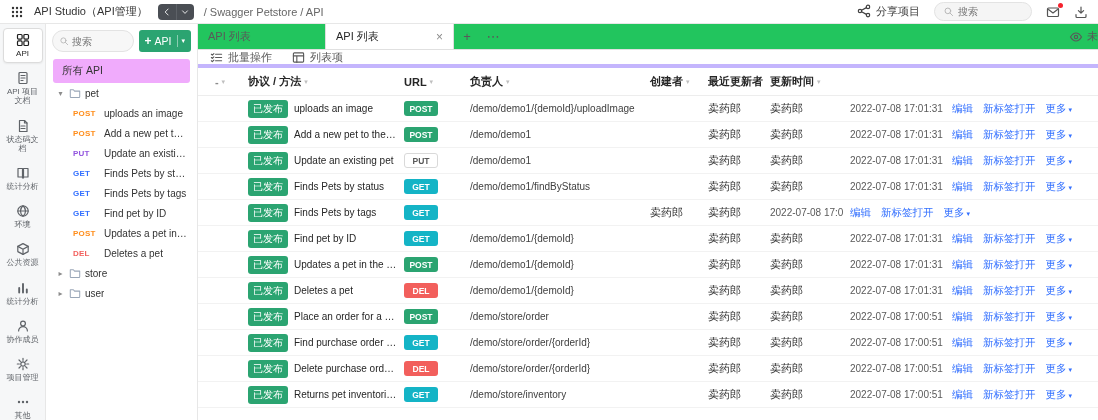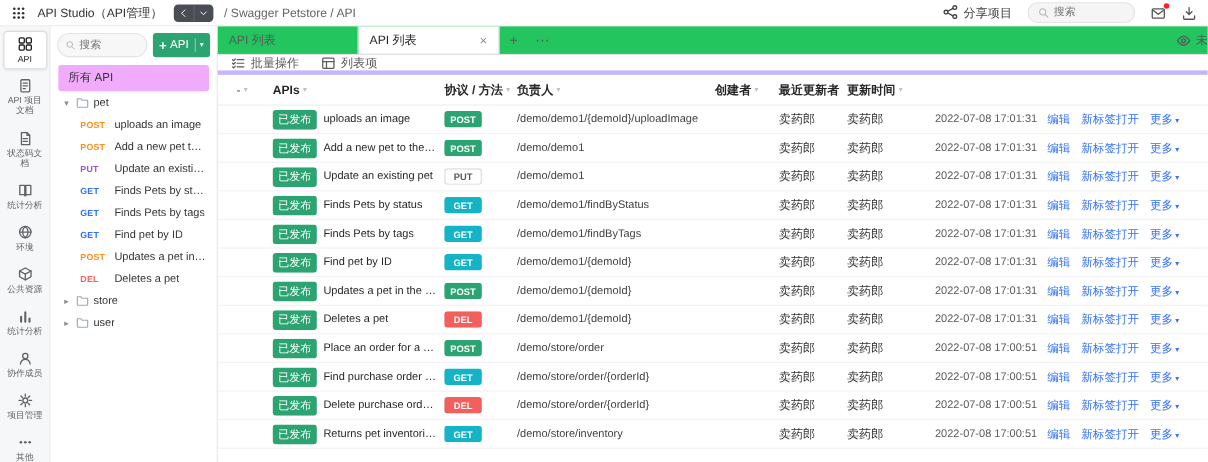--- a/index.html
+++ b/index.html
@@ -394,25 +394,25 @@
         <span>列表项</span>
       </span>
     </div>
 
     <div class="thead">
       <div class="c c-check th">
           <span class="selbox">-</span>
           <span class="sort">▾</span>
         </div>
       <div class="c th">
-          <span>APIs</span>
+          <span>协议 / 方法</span>
           <span class="sort">▾</span>
         </div>
       <div class="c th">
-          <span>协议 / 方法</span>
+          <span>URL</span>
           <span class="sort">▾</span>
         </div>
       <div class="c th">
           <span>负责人</span>
           <span class="sort">▾</span>
         </div>
       <div class="c th">
           <span>创建者</span>
           <span class="sort">▾</span>
         </div>
@@ -509,21 +509,20 @@
         </div>
         <div class="trow">
           <div class="c c-check"></div>
           <div class="c c-apis">
             <span class="badge-status">已发布</span>
             <span class="api-name">Finds Pets by tags</span>
           </div>
           <div class="c">
             <span class="badge-m m-GET">GET</span>
           </div>
-          <div class="c c-url">/demo/demo1/findByTags</div>
           <div class="c"></div>
           <div class="c">卖药郎</div>
           <div class="c">卖药郎</div>
           <div class="c c-time">2022-07-08 17:01:31</div>
           <div class="c c-actions">
             <a>编辑</a>
             <a>新标签打开</a>
             <a>更多<span class="mcaret">▾</span></a>
           </div>
         </div>

